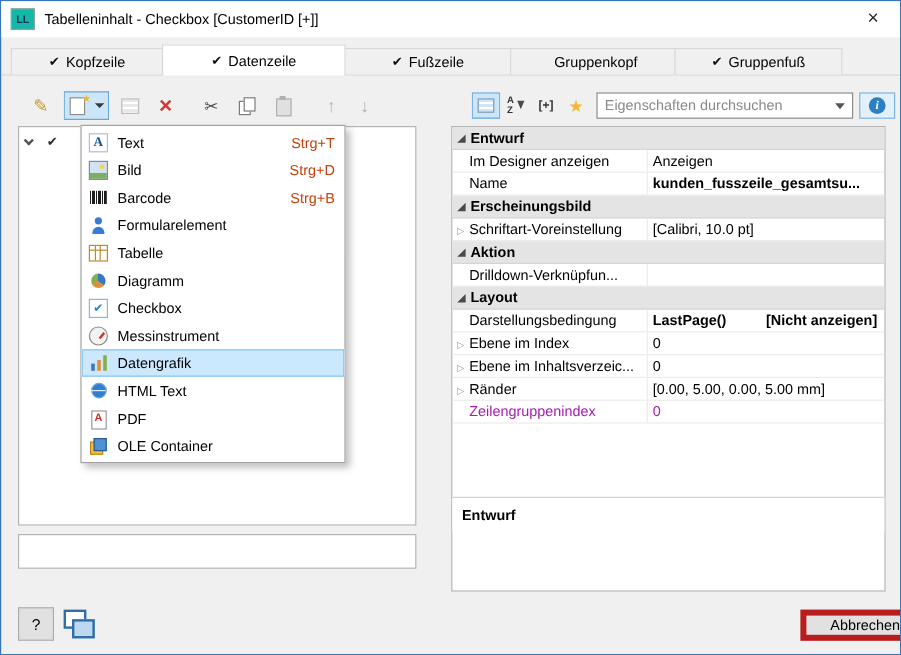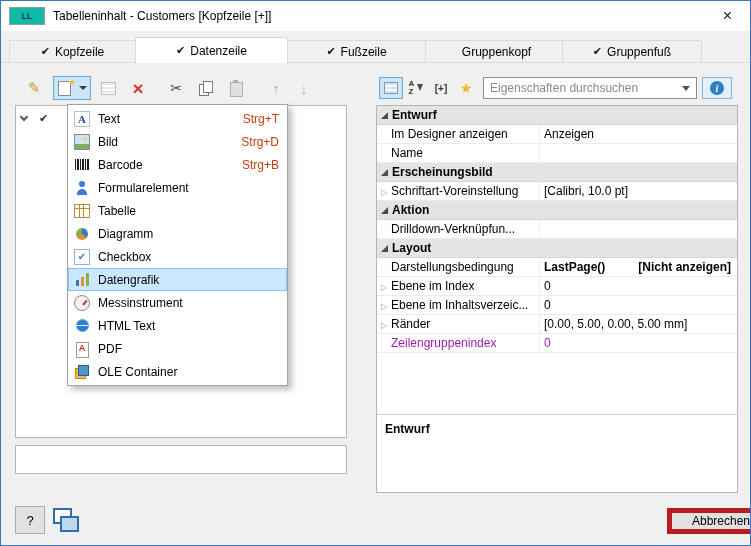--- a/index.html
+++ b/index.html
@@ -4,21 +4,21 @@
 <style>
   html,body{margin:0;padding:0;background:#fff;}
   *{box-sizing:border-box;}
   #dialog{
     position:relative;width:751px;height:546px;overflow:hidden;
     border:1px solid #3875b9;background:#f0f0f0;
     font-family:"Liberation Sans",sans-serif;font-size:12px;color:#000;
   }
   
   .titlebar{position:absolute;left:0;top:0;right:0;height:30px;background:#fff;display:flex;align-items:center;}
-  .app-icon{width:36px;height:18px;margin-left:8px;border:1px solid #9a9a9a;background:#14b8a6;
+  .app-icon{width:20px;height:18px;margin-left:8px;border:1px solid #9a9a9a;background:#14b8a6;
     display:flex;align-items:center;justify-content:center;font:bold 9px "Liberation Sans",sans-serif;color:#16365c;text-align:right;}
   .title-text{margin-left:8px;font-size:12px;color:#000;}
   .close-btn{margin-left:auto;width:45px;height:30px;display:flex;align-items:center;justify-content:center;font-size:16px;color:#222;cursor:default;}
   
   .tabstrip{position:absolute;left:0;top:36px;right:0;height:26px;border-bottom:1px solid #d9d9d9;display:flex;align-items:flex-end;padding-left:8px;}
   .tab{height:22px;background:#f0f0f0;border:1px solid #d9d9d9;border-bottom:none;display:flex;align-items:center;justify-content:center;gap:5px;}
   .tab + .tab{margin-left:-1px;}
   .tab.active{height:26px;background:#fff;margin-bottom:-1px;position:relative;z-index:2;}
   .tab-check{font-size:11px;color:#111;}
   
@@ -77,21 +77,21 @@
     background-size:3px 6px,3px 9px,3px 13px;background-position:1px 100%,6px 100%,11px 100%;background-repeat:no-repeat;}
   .ic-gauge{border:1px solid #8a8a8a;border-radius:50%;background:#f2f2f2;}
   .ic-gauge::before{content:"";position:absolute;left:7px;top:3px;width:2px;height:6px;background:#c23b2e;transform-origin:50% 100%;transform:rotate(40deg);}
   .ic-html::before{content:"";width:13px;height:13px;border-radius:50%;background:#2f7fd0;box-shadow:inset 0 0 0 1px rgba(255,255,255,.3);}
   .ic-html::after{content:"";position:absolute;left:2px;top:7px;width:12px;height:1px;background:rgba(255,255,255,.85);}
   .ic-pdf::before{content:"";position:absolute;left:2px;top:1px;width:11px;height:14px;background:#fff;border:1px solid #9a9a9a;}
   .ic-pdf::after{content:"A";position:absolute;left:0;right:0;top:2px;text-align:center;font:bold 9px "Liberation Sans",sans-serif;color:#cf2e24;}
   .ic-ole::before{content:"";position:absolute;left:1px;bottom:1px;width:9px;height:9px;background:#f2c13d;border:1px solid #b3891f;}
   .ic-ole::after{content:"";position:absolute;right:1px;top:1px;width:9px;height:9px;background:#4e92d4;border:1px solid #2a5d92;}
   
-  .rtb{position:absolute;left:378px;top:76px;display:flex;align-items:center;}
+  .rtb{position:absolute;left:392px;top:76px;display:flex;align-items:center;}
   .pgb{width:24px;height:22px;display:flex;align-items:center;justify-content:center;margin-right:1px;}
   .i-cat{width:14px;height:12px;border:1px solid #7d9cb8;background:repeating-linear-gradient(to bottom,#cfe4f4 0 2px,#fff 2px 4px);}
   .i-sort{position:relative;width:15px;height:14px;}
   .i-sort::before{content:"A";position:absolute;left:0;top:-2px;font:bold 8px "Liberation Sans",sans-serif;color:#333;}
   .i-sort::after{content:"Z";position:absolute;left:0;bottom:-1px;font:bold 8px "Liberation Sans",sans-serif;color:#333;}
   .i-sort .arr{position:absolute;right:1px;top:3px;width:0;height:0;border-left:3px solid transparent;border-right:3px solid transparent;border-top:7px solid #4a4a4a;}
   .i-expr::before{content:"[+]";font:bold 10px "Liberation Sans",sans-serif;color:#333;}
   .i-star::before{content:"★";font-size:14px;color:#f2b632;}
   .search-box{position:relative;width:214px;height:22px;margin-left:4px;background:#fff;border:1px solid #8a8a8a;}
   .search-box input{width:100%;height:100%;border:none;outline:none;padding:0 20px 0 6px;font:12px "Liberation Sans",sans-serif;color:#222;background:transparent;}
@@ -122,21 +122,21 @@
   .ok-btn{left:512px;width:104px;border:1px solid #0078d7;}
   .cancel-btn{left:629px;width:108px;border:5px solid #b91c1c;margin-left:37px;}
 </style>
 </head>
 <body>
 
 <div id="dialog">
 
   <div class="titlebar">
     <div class="app-icon">LL</div>
-    <div class="title-text">Tabelleninhalt - Customers [Kopfzeile [+]]</div>
+    <div class="title-text">Tabelleninhalt - Checkbox [CustomerID [+]]</div>
     <div class="close-btn">×</div>
   </div>
 
   <div class="tabstrip">
     <div class="tab" style="width:127px">
       <span class="tab-check">✔</span>
       <span>Kopfzeile</span>
     </div>
     <div class="tab active" style="width:153px">
       <span class="tab-check">✔</span>
@@ -231,20 +231,23 @@
         </div>
       <div class="pval">
           <span>Anzeigen</span>
         </div>
     </div>
     <div class="prow">
       <div class="pname">
           <span class="exp"></span>
           <span>Name</span>
         </div>
+      <div class="pval">
+          <span class="bold">kunden_fusszeile_gesamtsu...</span>
+        </div>
     </div>
     <div class="pcat">
       <span class="cat-tri"></span>
       <span>Erscheinungsbild</span>
     </div>
     <div class="prow">
       <div class="pname">
           <span class="exp arrow"></span>
           <span>Schriftart-Voreinstellung</span>
         </div>
@@ -349,31 +352,31 @@
     <div class="mi">
       <span class="mic ic-chart"></span>
       <span class="mi-label">Diagramm</span>
       <span class="mi-sc"></span>
     </div>
     <div class="mi">
       <span class="mic ic-checkbox"></span>
       <span class="mi-label">Checkbox</span>
       <span class="mi-sc"></span>
     </div>
+    <div class="mi">
+      <span class="mic ic-gauge"></span>
+      <span class="mi-label">Messinstrument</span>
+      <span class="mi-sc"></span>
+    </div>
     <div class="mi sel">
       <span class="mic ic-datagraphic"></span>
       <span class="mi-label">Datengrafik</span>
       <span class="mi-sc"></span>
     </div>
     <div class="mi">
-      <span class="mic ic-gauge"></span>
-      <span class="mi-label">Messinstrument</span>
-      <span class="mi-sc"></span>
-    </div>
-    <div class="mi">
       <span class="mic ic-html"></span>
       <span class="mi-label">HTML Text</span>
       <span class="mi-sc"></span>
     </div>
     <div class="mi">
       <span class="mic ic-pdf"></span>
       <span class="mi-label">PDF</span>
       <span class="mi-sc"></span>
     </div>
     <div class="mi">

